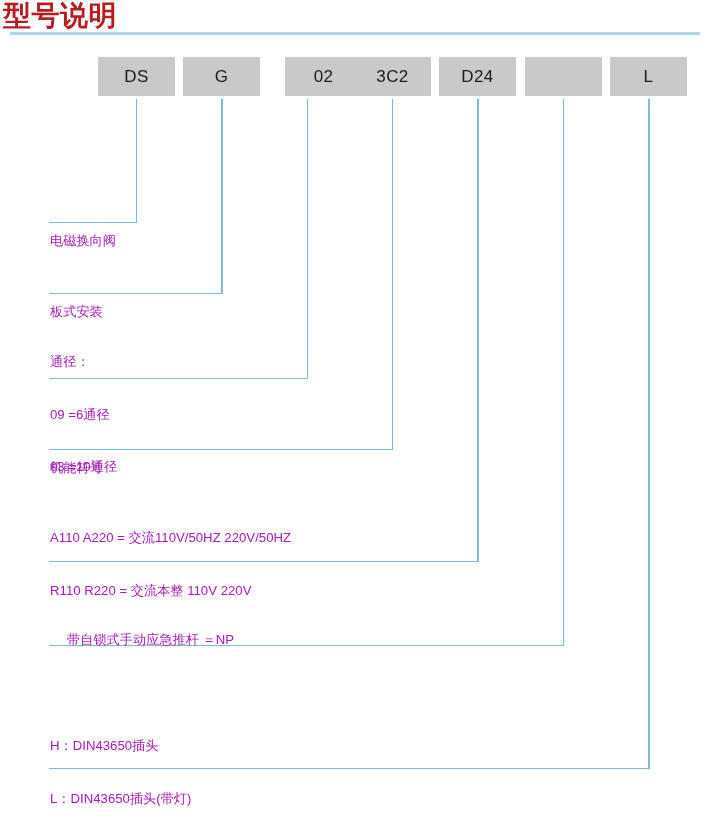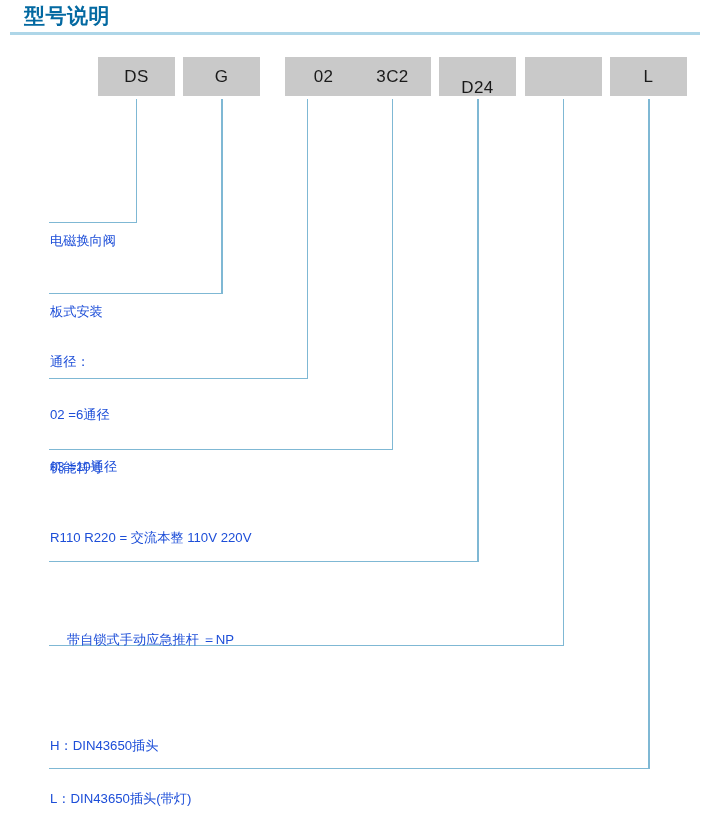--- a/index.html
+++ b/index.html
@@ -13,26 +13,26 @@
     position: relative;
     overflow: hidden;
     font-family: "Liberation Sans", "DejaVu Sans", sans-serif;
     color: #231f20;
     -webkit-font-smoothing: antialiased;
   }
 
   
   #page-title {
     position: absolute;
-    left: 24px;
+    left: 3px;
     top: 2px;
-    font-size: 21px;
+    font-size: 28px;
     font-weight: bold;
     letter-spacing: 0.5px;
-    color: #0369a1;
+    color: #b91c1c;
     line-height: 28px;
     white-space: nowrap;
   }
   #header-rule {
     position: absolute;
     left: 10px;
     top: 32px;
     width: 690px;
     height: 3px;
     background: #aed6e8;
@@ -73,21 +73,21 @@
     height: 820px;
     pointer-events: none;
   }
 
   
   .desc {
     position: absolute;
     left: 50px;
     font-size: 13.2px;
     line-height: 17.5px;
-    color: #1d4ed8;
+    color: #a21caf;
     white-space: pre;
   }
   .desc .line {
     display: block;
     white-space: pre;
   }
 </style>
 </head>
 <body>
 
@@ -101,21 +101,21 @@
   </div>
   <div class="code-box" style="left:183px;">
     <span class="code-text">G</span>
   </div>
   <div class="code-box" style="left:285px;">
     <span class="code-text">02</span>
   </div>
   <div class="code-box" style="left:354px;">
     <span class="code-text">3C2</span>
   </div>
-  <div class="code-box" style="left:439px;align-items:flex-end;">
+  <div class="code-box" style="left:439px;">
     <span class="code-text">D24</span>
   </div>
   <div class="code-box" style="left:525px;">
     <span class="code-text"></span>
   </div>
   <div class="code-box" style="left:610px;">
     <span class="code-text">L</span>
   </div>
 </div>
 
@@ -141,29 +141,30 @@
 <div class="desc" style="top:197px;">
   <span class="line">电磁换向阀</span>
 </div>
 
 <div class="desc" style="top:268px;">
   <span class="line">板式安装</span>
 </div>
 
 <div class="desc" style="top:318px;">
   <span class="line">通径：</span>
-  <span class="line">02 =6通径</span>
+  <span class="line">09 =6通径</span>
   <span class="line">03 =10通径</span>
 </div>
 
 <div class="desc" style="top:424px;">
   <span class="line">机能符号</span>
 </div>
 
 <div class="desc" style="top:494px;">
+  <span class="line">A110 A220 = 交流110V/50HZ 220V/50HZ</span>
   <span class="line">R110 R220 = 交流本整 110V 220V</span>
 </div>
 
 <div class="desc" style="top:596px;margin-left:17px;">
   <span class="line">带自锁式手动应急推杆 ＝NP</span>
 </div>
 
 <div class="desc" style="top:702px;">
   <span class="line">H：DIN43650插头</span>
   <span class="line">L：DIN43650插头(带灯)</span>

